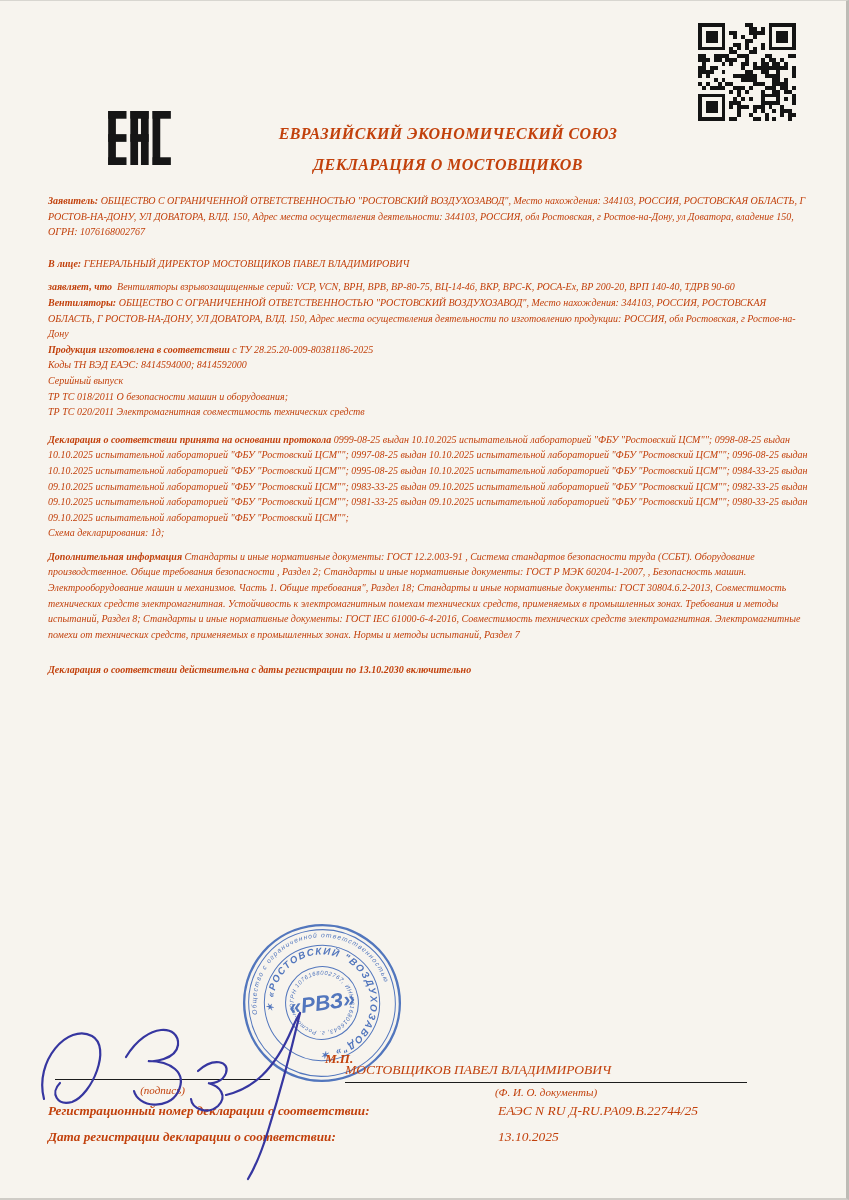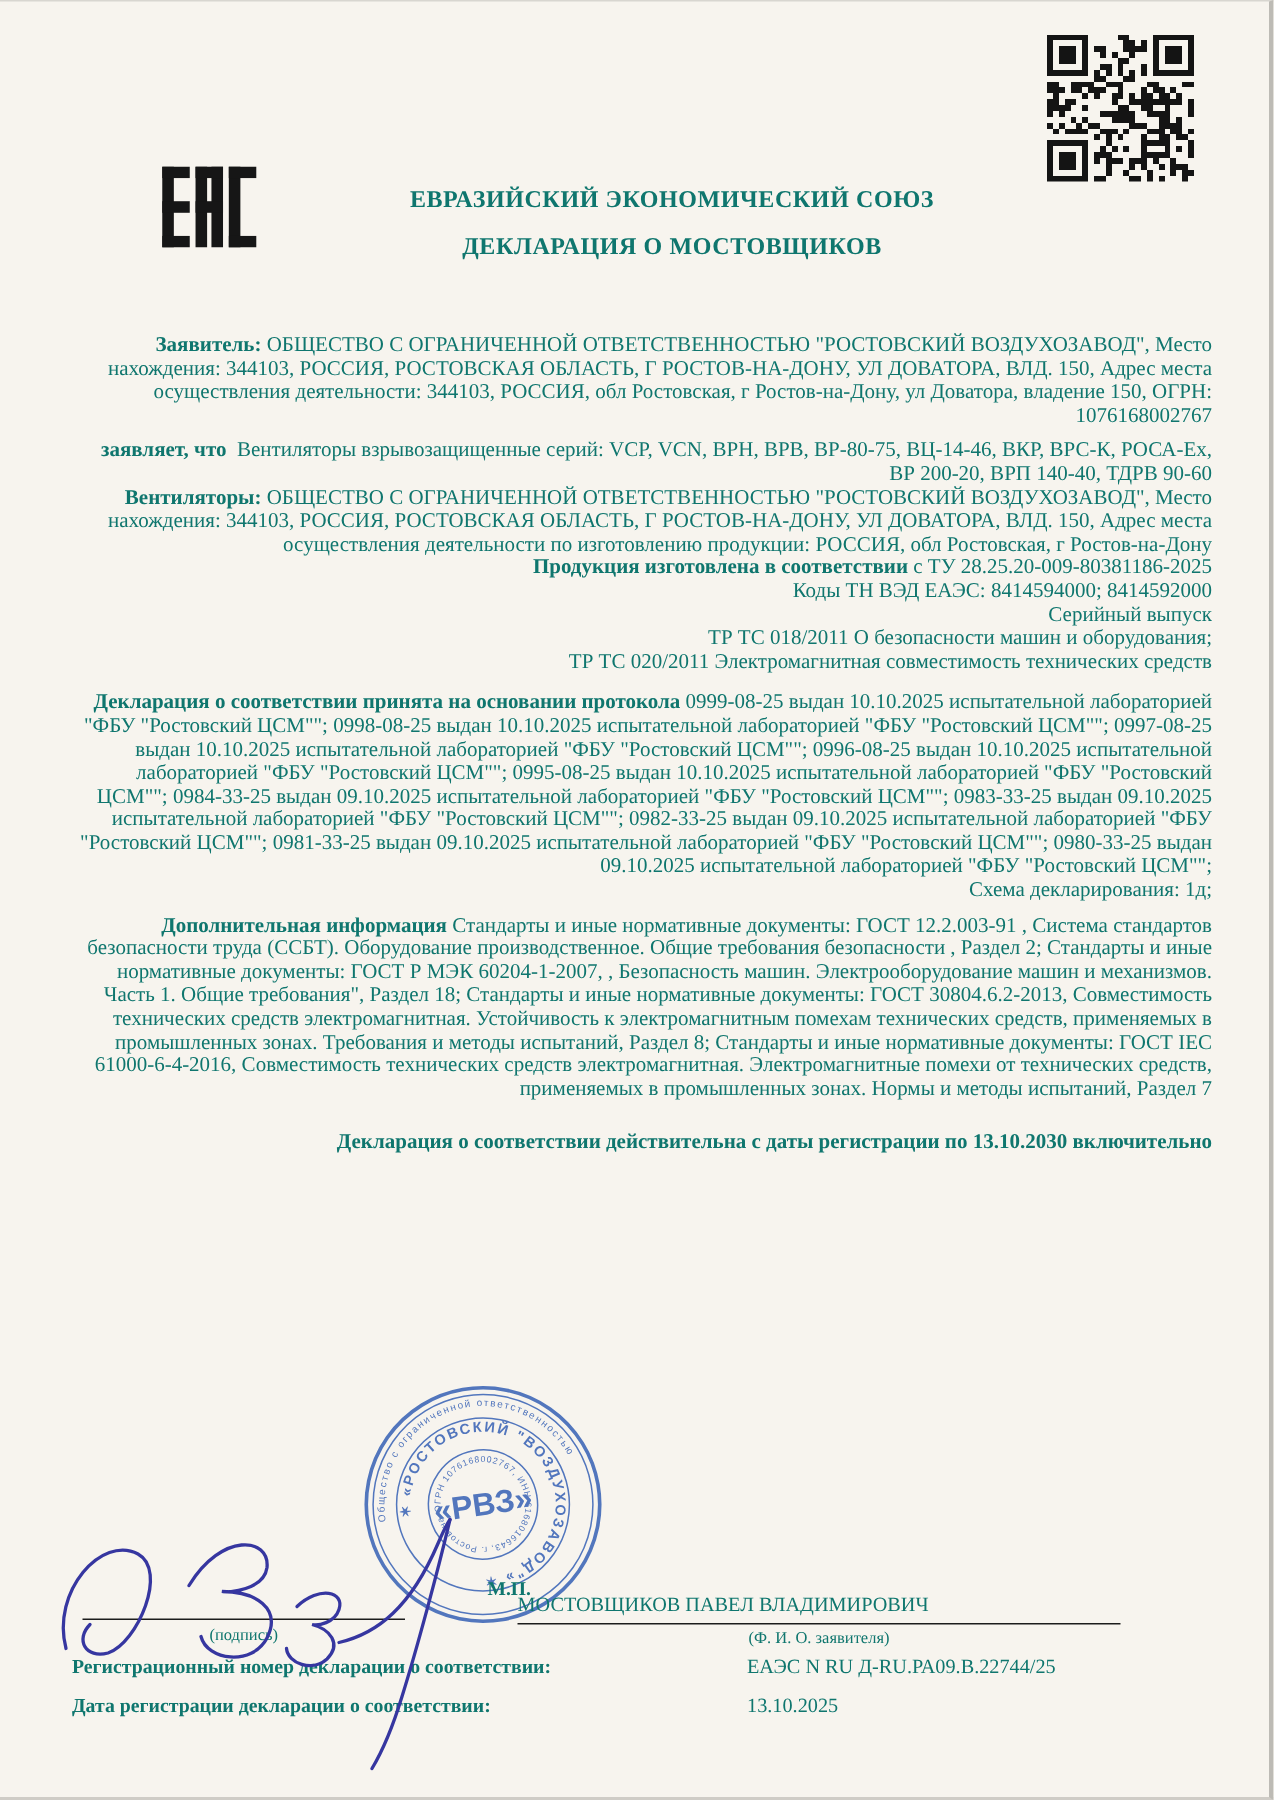--- a/index.html
+++ b/index.html
@@ -1,28 +1,28 @@
 <!DOCTYPE html>
 <html><head>
 <meta charset="utf-8">
 <style>
   html,body{margin:0;padding:0;background:#e9e7e1;}
   .page{
     position:relative;width:849px;height:1200px;margin:0 auto;
     background:#f7f4ee;
     border-top:1px solid #d8d6d0;border-right:3px solid #bdbbb5;border-bottom:2px solid #cfccc6;
     box-sizing:border-box;overflow:hidden;
-    font-family:"Liberation Serif", serif;color:#0f766e;
+    font-family:"Liberation Serif", serif;color:#c2410c;font-style:italic;
   }
   .titles{position:absolute;left:170px;top:124px;width:556px;text-align:center;font-weight:bold;}
   .t1{font-size:16px;letter-spacing:.4px;}
   .t2{font-size:16px;letter-spacing:.4px;margin-top:13px;}
   .eac{position:absolute;left:108px;top:110px;}
   .qr{position:absolute;left:698px;top:22px;}
-  .body{position:absolute;left:48px;top:192px;width:760px;font-size:14px;line-height:15.6px;text-align:right;margin-top:30px;}
+  .body{position:absolute;left:48px;top:192px;width:760px;font-size:10px;line-height:15.6px;text-align:left;}
   .body p{margin:0;}
   .mt16{margin-top:16px!important;}
   .mt8{margin-top:8px!important;}
   .mt4{margin-top:4px!important;}
   .mt12{margin-top:12px!important;}
   .mt20{margin-top:20px!important;}
   .bold{font-weight:bold;}
   
   .stamp{position:absolute;left:226px;top:906px;z-index:2;opacity:.9;}
   .signature{position:absolute;left:30px;top:998px;z-index:4;pointer-events:none;}
@@ -364,20 +364,21 @@
     </svg>
 
   <div class="titles">
     <div class="t1">ЕВРАЗИЙСКИЙ ЭКОНОМИЧЕСКИЙ СОЮЗ</div>
     <div class="t2">ДЕКЛАРАЦИЯ О МОСТОВЩИКОВ</div>
   </div>
 
   <div class="body">
     <p><b>Заявитель:</b> <span>ОБЩЕСТВО С ОГРАНИЧЕННОЙ ОТВЕТСТВЕННОСТЬЮ "РОСТОВСКИЙ ВОЗДУХОЗАВОД", Место нахождения: 344103, РОССИЯ,  РОСТОВСКАЯ ОБЛАСТЬ, Г РОСТОВ-НА-ДОНУ, УЛ ДОВАТОРА, ВЛД. 150, Адрес места осуществления деятельности: 344103, РОССИЯ, обл Ростовская, г Ростов-на-Дону, ул Доватора, владение 150, ОГРН: 1076168002767</span></p>
 
+    <p class="mt16"><b>В лице:</b> <span>ГЕНЕРАЛЬНЫЙ ДИРЕКТОР МОСТОВЩИКОВ ПАВЕЛ ВЛАДИМИРОВИЧ</span></p>
 
     <p class="mt8"><b>заявляет, что</b>&nbsp; <span>Вентиляторы  взрывозащищенные серий: VCP, VCN, ВРН, ВРВ, ВР-80-75, ВЦ-14-46, ВКР, ВРС-К, РОСА-Ех, ВР 200-20, ВРП 140-40, ТДРВ 90-60</span></p>
 
     <p><b>Вентиляторы:</b> <span>ОБЩЕСТВО С ОГРАНИЧЕННОЙ ОТВЕТСТВЕННОСТЬЮ "РОСТОВСКИЙ ВОЗДУХОЗАВОД", Место нахождения: 344103, РОССИЯ,  РОСТОВСКАЯ ОБЛАСТЬ, Г РОСТОВ-НА-ДОНУ, УЛ ДОВАТОРА, ВЛД. 150, Адрес места осуществления деятельности по изготовлению продукции: РОССИЯ, обл Ростовская, г Ростов-на-Дону</span></p>
 
     <p><b>Продукция изготовлена в соответствии</b> <span>с ТУ 28.25.20-009-80381186-2025</span></p>
 
     <p>Коды ТН ВЭД ЕАЭС: 8414594000; 8414592000</p>
     <p>Серийный выпуск</p>
 
@@ -420,20 +421,20 @@
     <path d="M 270 14 C 262 48, 248 100, 238 132 C 231 155, 224 170, 218 180"></path>
   </svg>
 
   <div class="mp">М.П.</div>
 
   <div class="sigline"></div>
   <div class="sigcaption">(подпись)</div>
 
   <div class="fio">МОСТОВЩИКОВ ПАВЕЛ ВЛАДИМИРОВИЧ</div>
   <div class="fioline"></div>
-  <div class="fiocaption">(Ф. И. О. заявителя)</div>
+  <div class="fiocaption">(Ф. И. О. документы)</div>
 
   <div class="reglabel1">Регистрационный номер декларации о соответствии:</div>
   <div class="regvalue1">ЕАЭС N RU Д-RU.РА09.В.22744/25</div>
   <div class="reglabel2">Дата регистрации декларации о соответствии:</div>
   <div class="regvalue2">13.10.2025</div>
 
 </div>
 
 </body></html>

